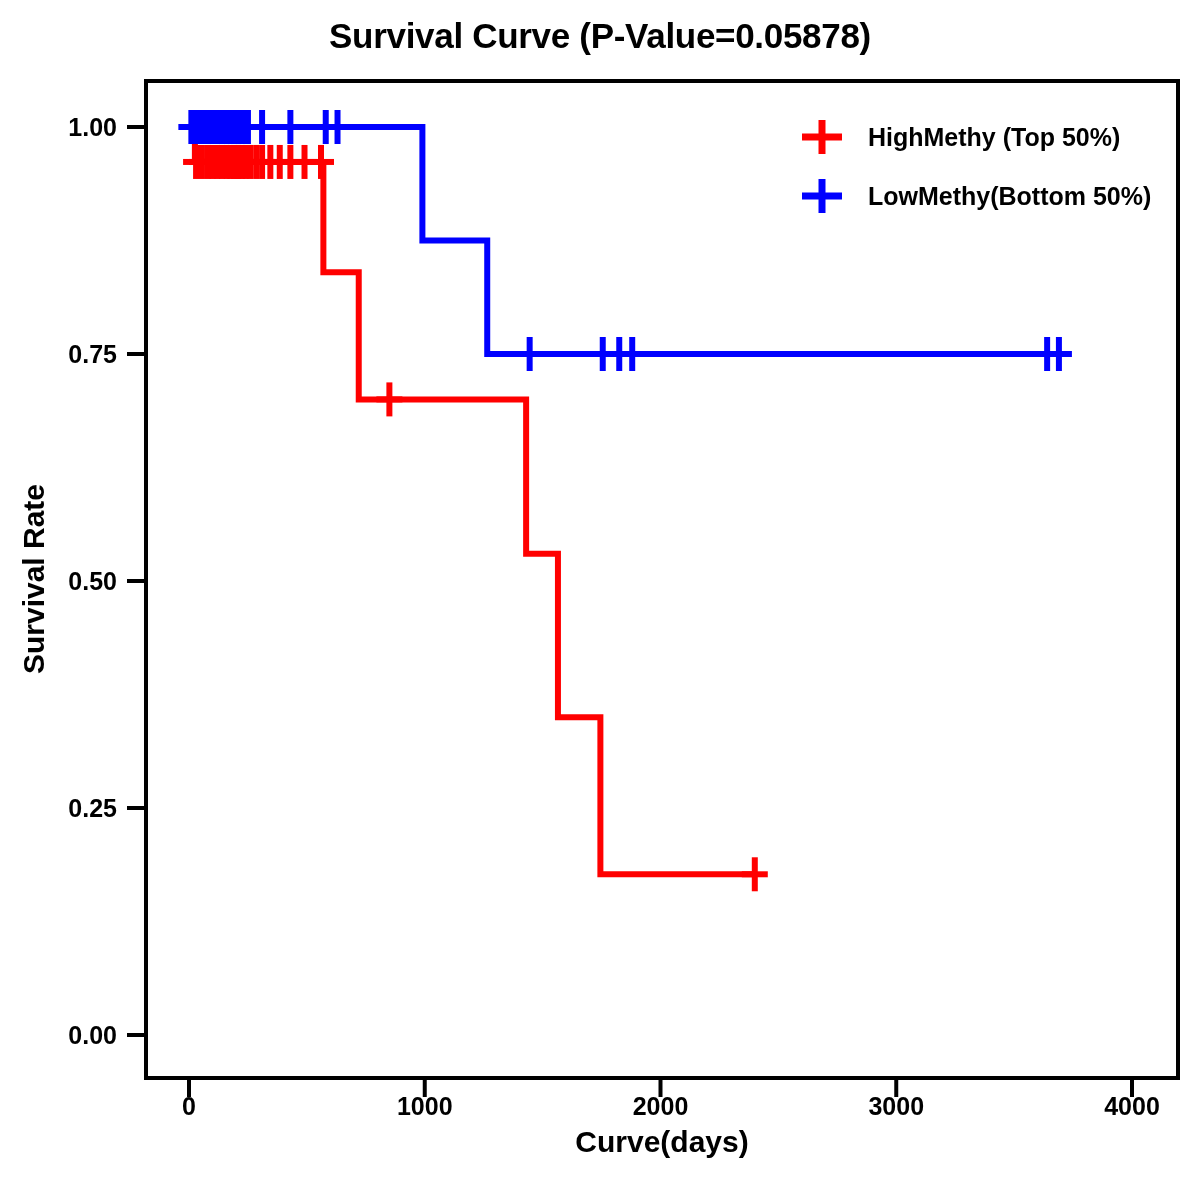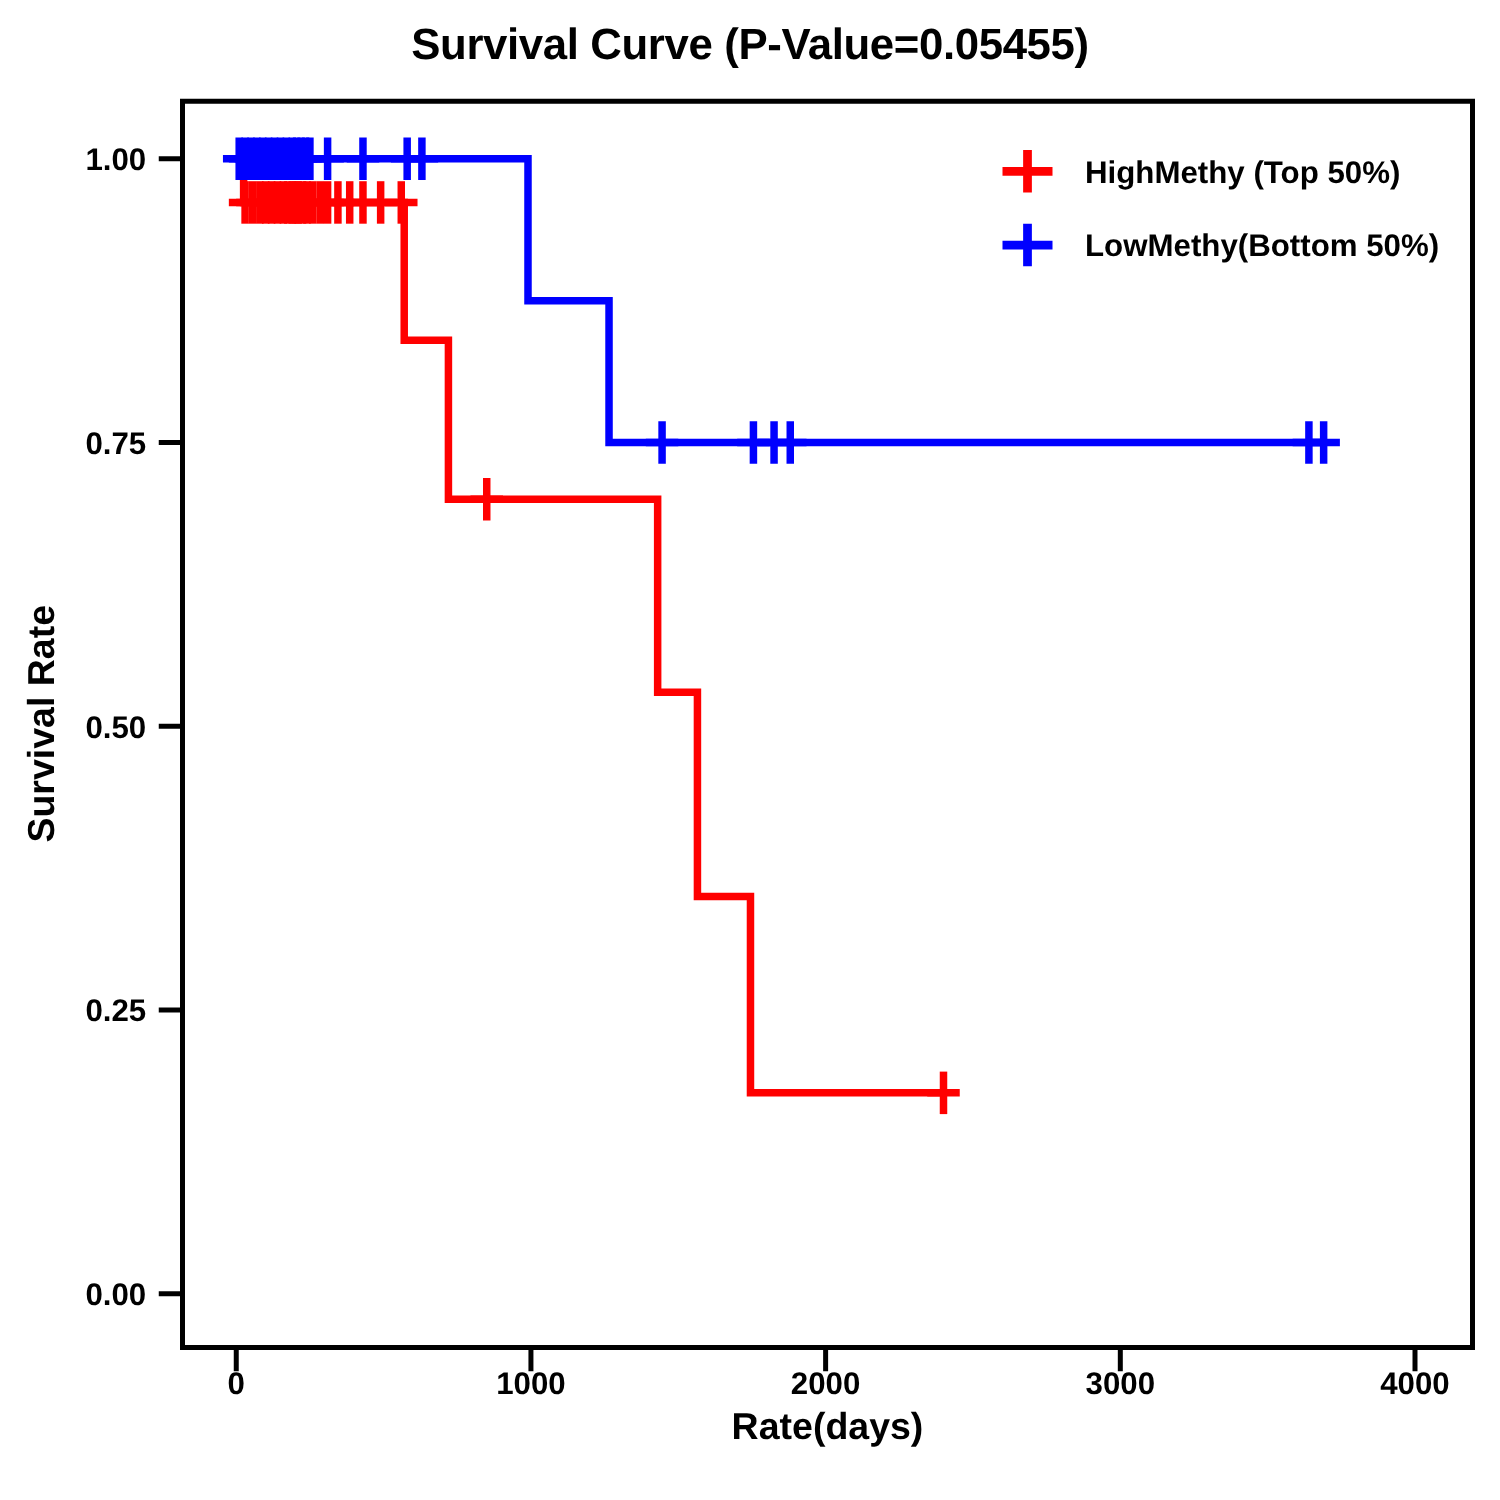--- a/index.html
+++ b/index.html
@@ -71,25 +71,25 @@
     font-size: 25px;
     font-weight: bold;
     fill: #000000;
   }
 </style>
 </head>
 <body>
 
 <div id="figure">
 
-  <div id="chart-title">Survival Curve (P-Value=0.05455)</div>
+  <div id="chart-title">Survival Curve (P-Value=0.05878)</div>
 
   <div id="y-axis-title">Survival Rate</div>
 
-  <div id="x-axis-title">Rate(days)</div>
+  <div id="x-axis-title">Curve(days)</div>
 
   <svg id="plot-svg" width="1200" height="1200">
     <g id="plot-frame-group">
       <rect x="146" y="81" width="1032" height="997" fill="none" stroke="#000000" stroke-width="4"></rect>
     </g>
     <g id="x-ticks-group">
         <line x1="189" y1="1078" x2="189" y2="1097" stroke="#000000" stroke-width="4"></line>
         <text x="189" y="1115" text-anchor="middle" class="tick-label">0</text>
         <line x1="424.75" y1="1078" x2="424.75" y2="1097" stroke="#000000" stroke-width="4"></line>
         <text x="424.75" y="1115" text-anchor="middle" class="tick-label">1000</text>

